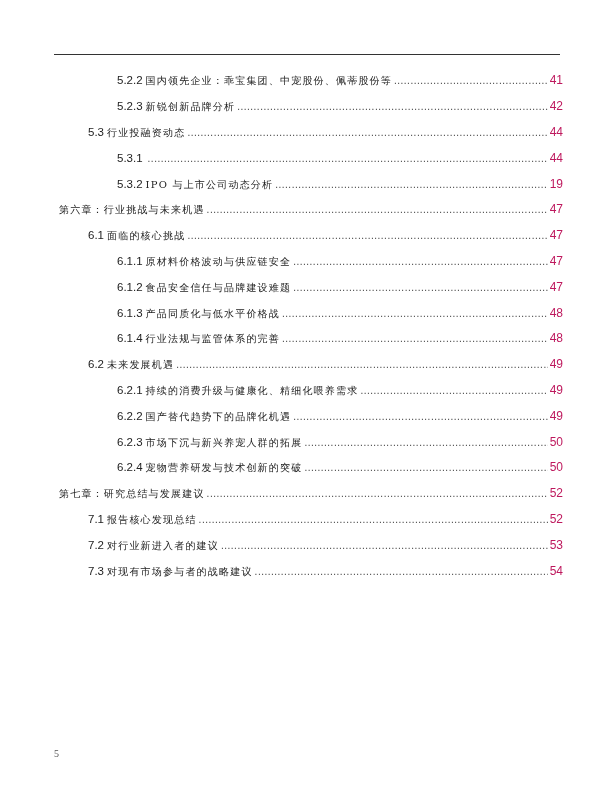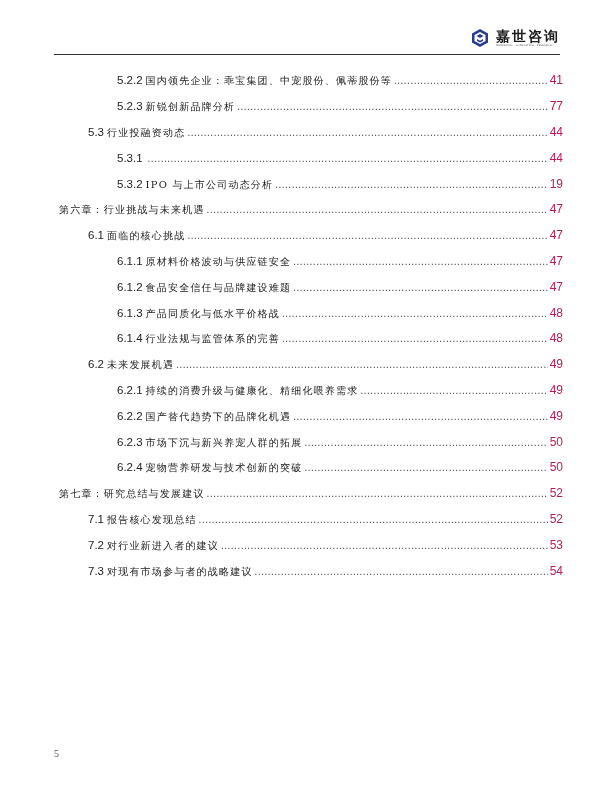--- a/index.html
+++ b/index.html
@@ -121,50 +121,38 @@
       top: 748px;
       font-family: "Liberation Serif", serif;
       font-size: 10px;
       color: #555;
     }
   </style>
 </head>
 <body>
 
 <div class="header">
-  <div class="logo">
-    <svg class="logo-mark" viewBox="0 0 20 20">
-      <polygon points="10,1 18,5.5 18,14.5 10,19 2,14.5 2,5.5" fill="#2b3a8f"></polygon>
-      <polygon points="10,4 15.5,7 15.5,13 10,16 4.5,13 4.5,7" fill="#ffffff"></polygon>
-      <path d="M6.5,8 L10,6 L13.5,8 L10,10 Z" fill="#2b3a8f"></path>
-      <path d="M7,11 L10,12.8 L13,11 L13,13 L10,14.6 L7,13 Z" fill="#2b3a8f"></path>
-    </svg>
-    <div class="logo-text-wrap">
-      <span class="logo-name">嘉世咨询</span>
-      <span class="logo-sub">MARKETING · CONSULTING · RESEARCH</span>
-    </div>
-  </div>
   <div class="header-rule"></div>
 </div>
 
 <div class="toc">
   <div class="toc-row lvl3">
     <div class="entry">
       <span class="num">5.2.2</span>
       <span class="title">国内领先企业：乖宝集团、中宠股份、佩蒂股份等</span>
       <span class="leader"></span>
       <span class="page">41</span>
     </div>
   </div>
   <div class="toc-row lvl3">
     <div class="entry">
       <span class="num">5.2.3</span>
       <span class="title">新锐创新品牌分析</span>
       <span class="leader"></span>
-      <span class="page">77</span>
+      <span class="page">42</span>
     </div>
   </div>
   <div class="toc-row lvl2">
     <div class="entry">
       <span class="num">5.3</span>
       <span class="title">行业投融资动态</span>
       <span class="leader"></span>
       <span class="page">44</span>
     </div>
   </div>

